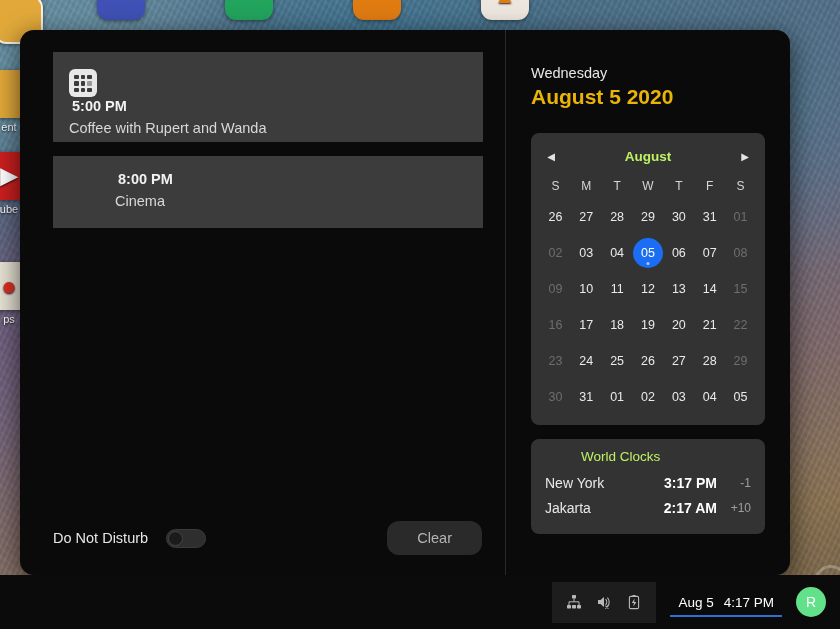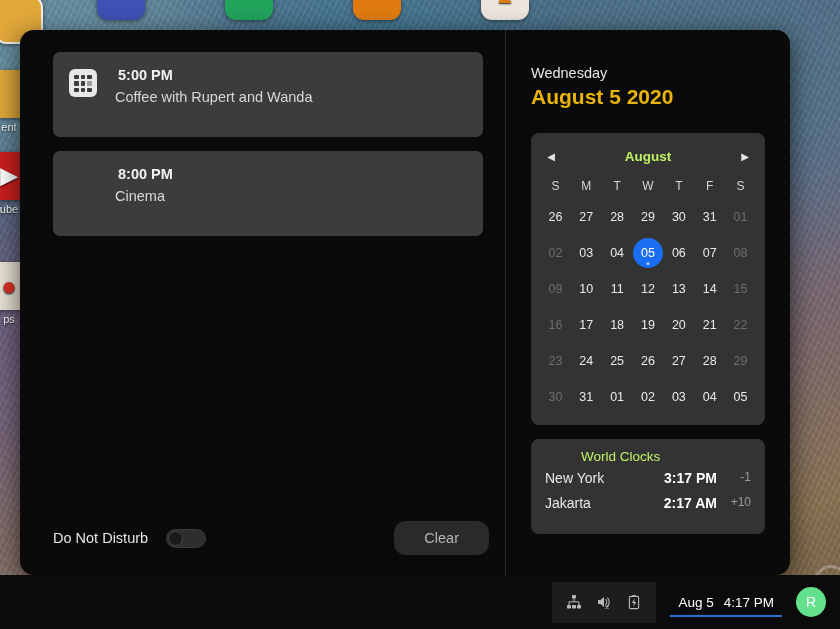--- a/index.html
+++ b/index.html
@@ -83,26 +83,27 @@
 
   
   #notif-col {
     width: 486px;
     position: relative;
     padding: 22px 22px 0 33px;
     border-right: 1px solid #2a2a2a;
   }
   .notif-card {
     background: #3c3c3c;
-    border-radius: 7px;
+    border-radius: 1px;
     margin-bottom: 14px;
-    padding: 14px 16px 30px 16px;
+    padding: 14px 16px 4px 16px;
     display: flex;
     align-items: flex-start;
     min-height: 72px;
+    flex-direction: column;
   }
   .notif-icon {
     width: 28px; height: 28px;
     border-radius: 6px;
     background: #e8e8e8;
     margin-right: 18px; margin-top: 3px;
     flex: 0 0 28px;
     display: grid;
     grid-template-columns: repeat(3, 1fr);
     grid-template-rows: repeat(3, 1fr);
@@ -114,21 +115,21 @@
   .notif-body { flex: 1; }
   .notif-time {
     color: #f2f2f2; font-size: 14.5px; font-weight: bold;
     line-height: 19px; margin-bottom: 3px; padding-left: 3px;
   }
   .notif-title { color: #d8d8d8; font-size: 14.5px; line-height: 19px; }
   .notif-card.no-icon .notif-body { padding-left: 46px; }
 
   #dnd-row {
     position: absolute;
-    left: 33px; right: 16px; bottom: 20px;
+    left: 33px; right: 23px; bottom: 20px;
     display: flex; align-items: center;
   }
   #dnd-label { color: #e6e6e6; font-size: 14.5px; }
   #dnd-toggle {
     width: 40px; height: 19px;
     border-radius: 10px;
     background: #2e2e2e;
     border: 1px solid #3b3b3b;
     margin-left: 18px;
     position: relative;
@@ -207,21 +208,21 @@
   }
 
   #clocks {
     background: #333333;
     border-radius: 8px;
     margin-top: 14px;
     padding: 10px 14px 14px 14px;
   }
   #clocks-title { color: #bef264; font-size: 13.5px; margin-bottom: 6px; margin-left: 36px; }
   .clock-row {
-    display: flex; align-items: flex-start;
+    display: flex; align-items: center;
     height: 25px;
   }
   .clock-city { color: #e9e9e9; font-size: 14px; flex: 1; }
   .clock-time { color: #ffffff; font-size: 14px; font-weight: bold; text-align: right; width: 78px; }
   .clock-off  { color: #9e9e9e; font-size: 12px; text-align: right; width: 34px; }
 
   
   #taskbar {
     position: absolute;
     left: 0; right: 0; bottom: 0;

